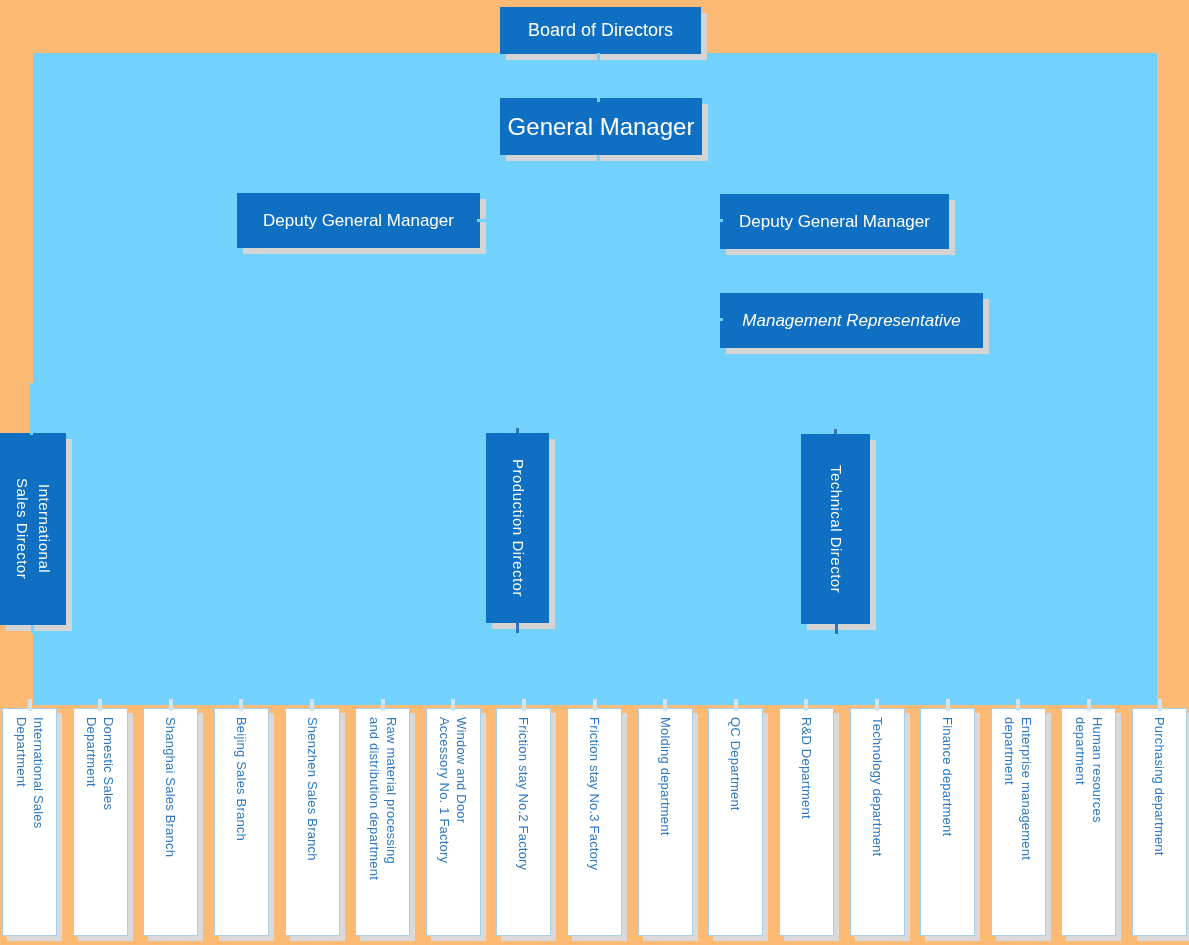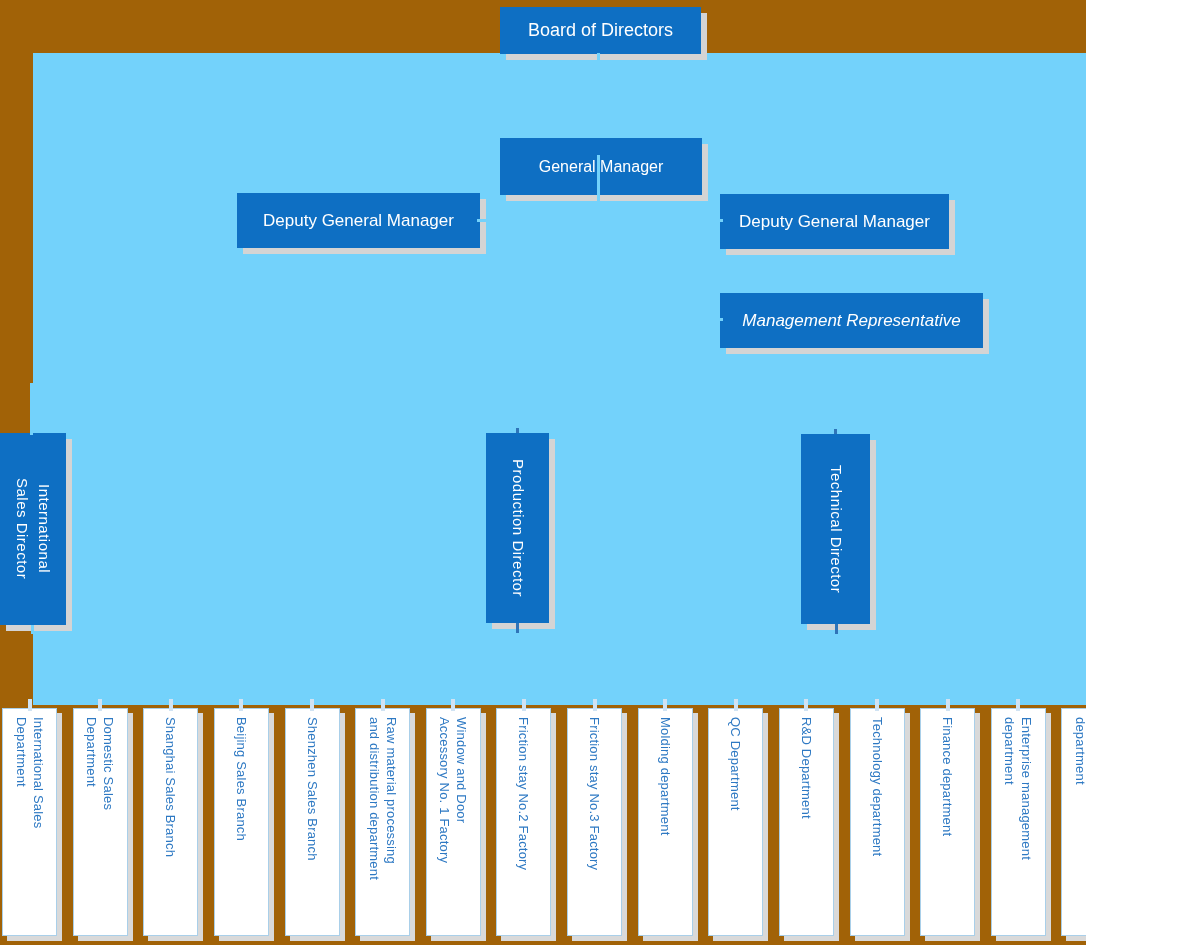--- a/index.html
+++ b/index.html
@@ -1,31 +1,31 @@
 <!DOCTYPE html>
 <html><head>
 <meta charset="utf-8">
 <style>
   html,body{margin:0;padding:0;background:#ffffff;}
   .canvas{
-    position:relative;width:1086px;height:945px;background:#a16207;overflow:hidden;
+    position:relative;width:1189px;height:945px;background:#fdba74;overflow:hidden;
     font-family:"Liberation Sans", sans-serif;
   }
   .bg-panel{
     position:absolute;left:33px;top:53px;width:1124px;height:652px;
     background:#73d2fb;z-index:1;
   }
   
   .node{
     position:absolute;background:#0e6fc3;color:#ffffff;z-index:2;
     display:flex;align-items:center;justify-content:center;
     box-shadow:6px 6px 0 0 #d4d4d4;text-align:center;
   }
   .node-board {left:500px;top:7px;  width:201px;height:47px;font-size:18px;}
-  .node-gm    {left:500px;top:98px; width:202px;height:57px;font-size:16px;margin-top:40px;}
+  .node-gm    {left:500px;top:98px; width:202px;height:57px;font-size:24px;}
   .node-dgm-l {left:237px;top:193px;width:243px;height:55px;font-size:17px;}
   .node-dgm-r {left:720px;top:194px;width:229px;height:55px;font-size:17px;}
   .node-mr    {left:720px;top:293px;width:263px;height:55px;font-size:17px;font-style:italic;}
   
   .node-vert{align-items:center;justify-content:center;}
   .node-dir-intl{left:0px;  top:433px;width:66px;height:192px;font-size:15px;}
   .node-dir-prod{left:486px;top:433px;width:63px;height:190px;font-size:15px;}
   .node-dir-tech{left:801px;top:434px;width:69px;height:190px;font-size:15px;}
   .vert-label{
     writing-mode:vertical-rl;white-space:pre-line;text-align:center;

